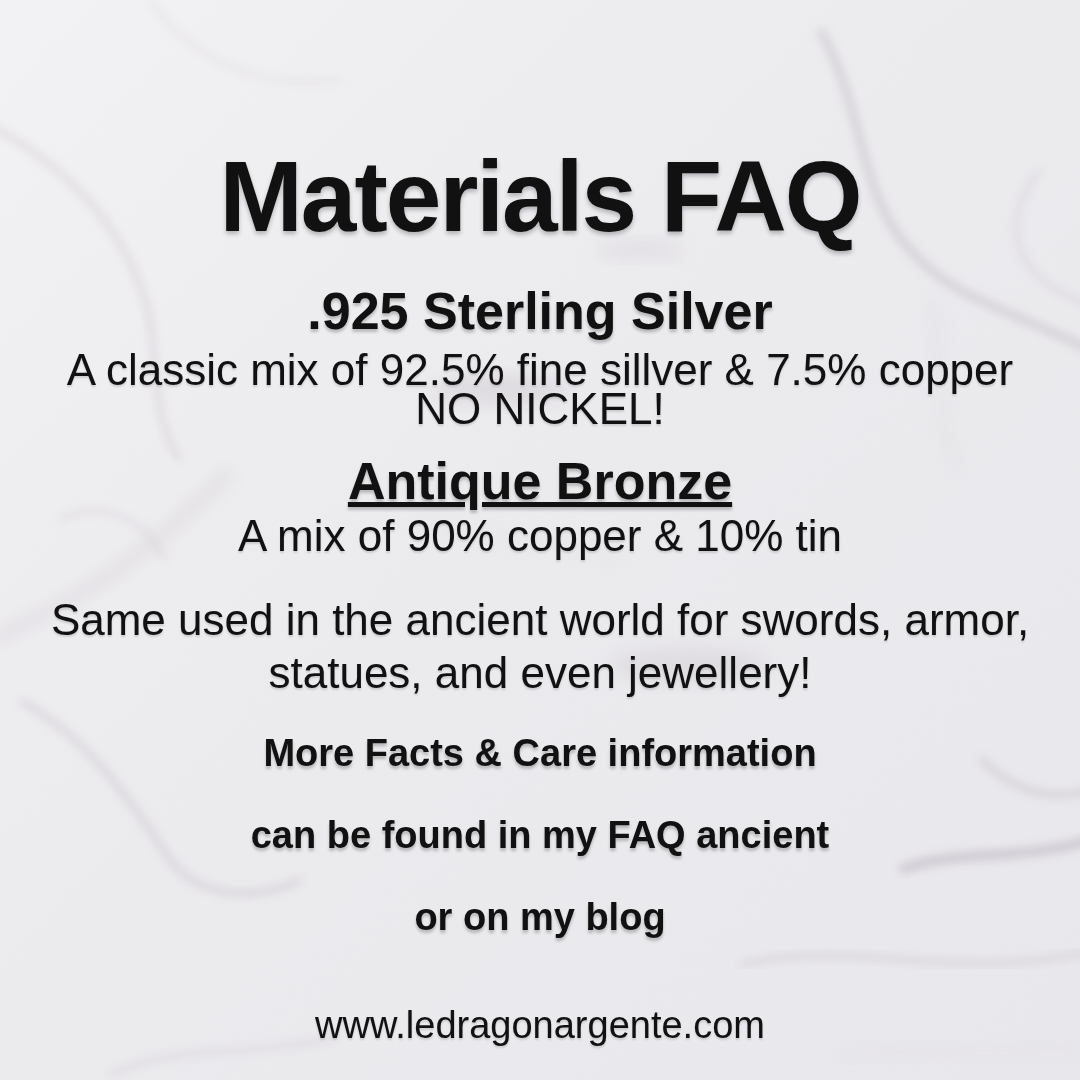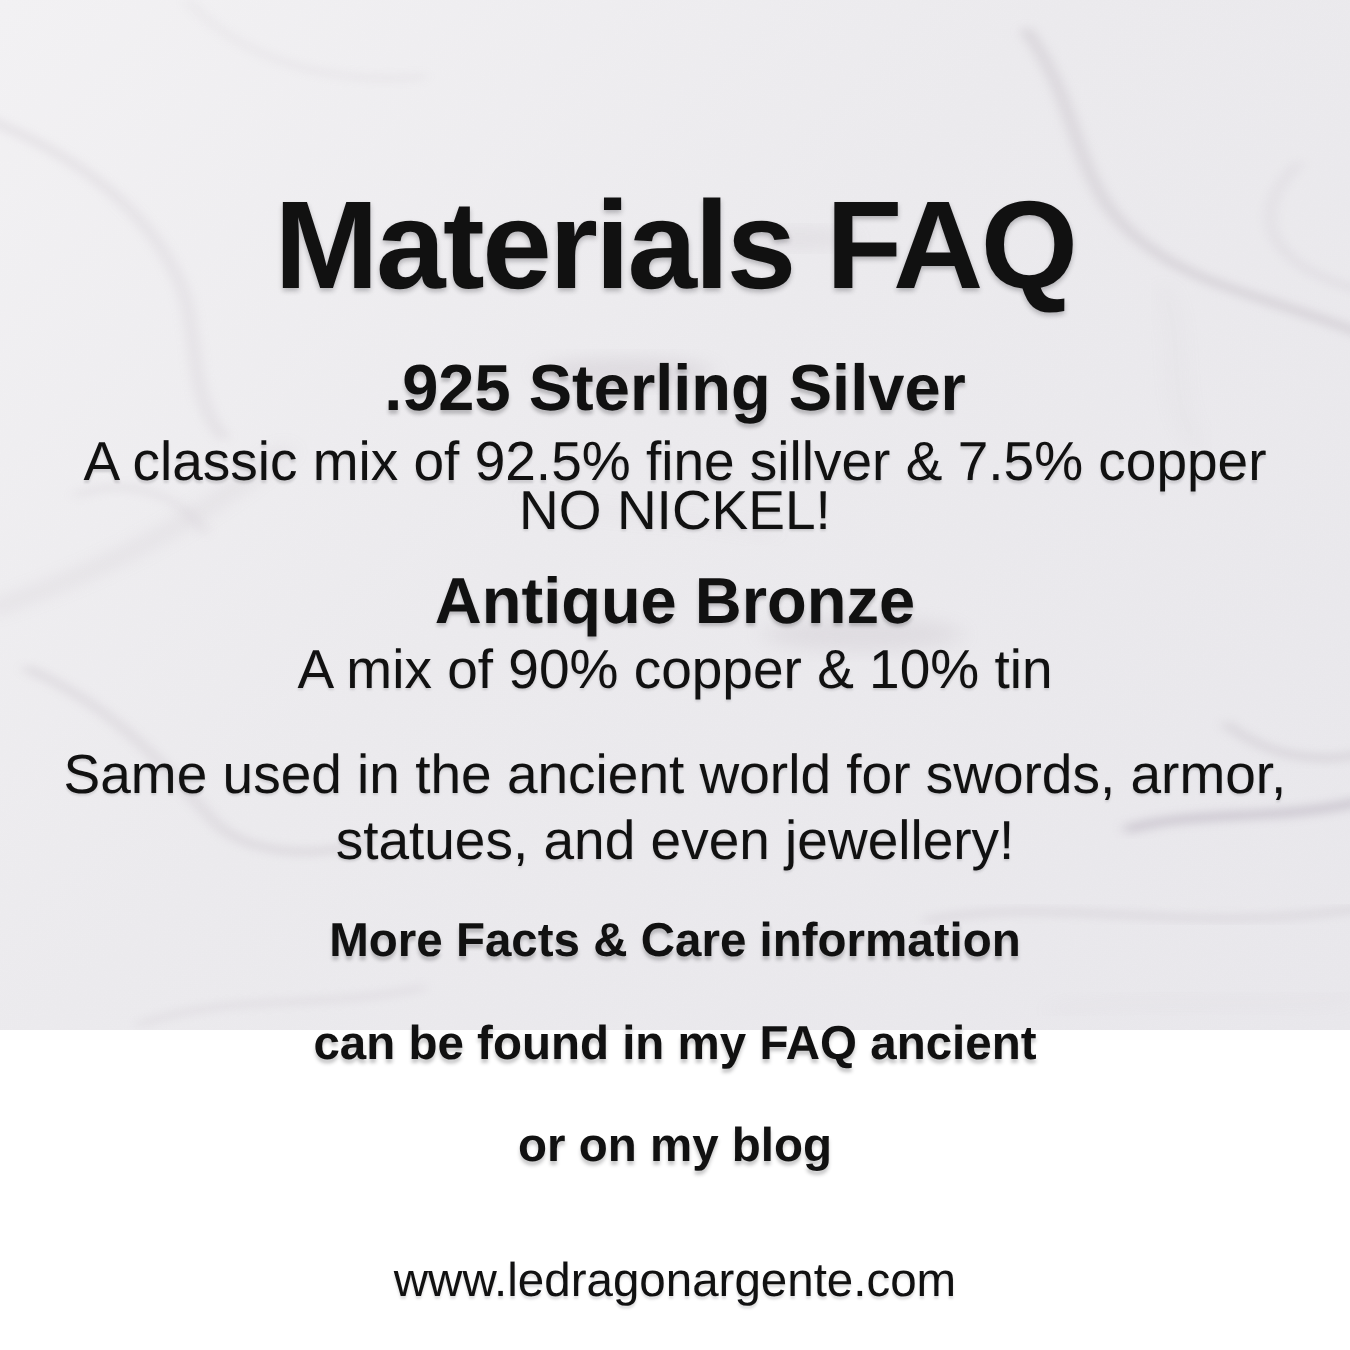--- a/index.html
+++ b/index.html
@@ -9,21 +9,21 @@
   body {
     width: 1080px;
     height: 1080px;
     overflow: hidden;
     font-family: "Liberation Sans", "DejaVu Sans", sans-serif;
     color: #111111;
   }
   .canvas {
     position: relative;
     width: 1080px;
-    height: 824px;
+    height: 1080px;
     background: linear-gradient(135deg, #f3f2f4 0%, #ecebee 45%, #e9e8ec 100%);
   }
   .marble {
     position: absolute;
     inset: 0;
     width: 100%;
     height: 100%;
     display: block;
   }
   .text-layer {
@@ -43,21 +43,21 @@
     font-weight: 700;
     letter-spacing: -2px;
     text-shadow: 0 3px 4px rgba(30,30,35,0.28);
   }
   .section-heading {
     font-size: 52px;
     font-weight: 700;
     text-shadow: 0 3px 3px rgba(30,30,35,0.25);
   }
   .heading-silver { top: 238px; }
-  .heading-bronze { top: 408px; }
+  .heading-bronze { top: 408px; text-decoration: underline; }
   .body-text {
     font-size: 44px;
     font-weight: 400;
     text-shadow: 0 2px 2px rgba(30,30,35,0.15);
   }
   .silver-line-1 { top: 301px; }
   .silver-line-2 { top: 361px; margin-top: 23px; }
   .bronze-line-1 { top: 498px; margin-top: 13px; }
   .bronze-line-2 { top: 551px; }
   .bronze-line-3 { top: 604px; }

